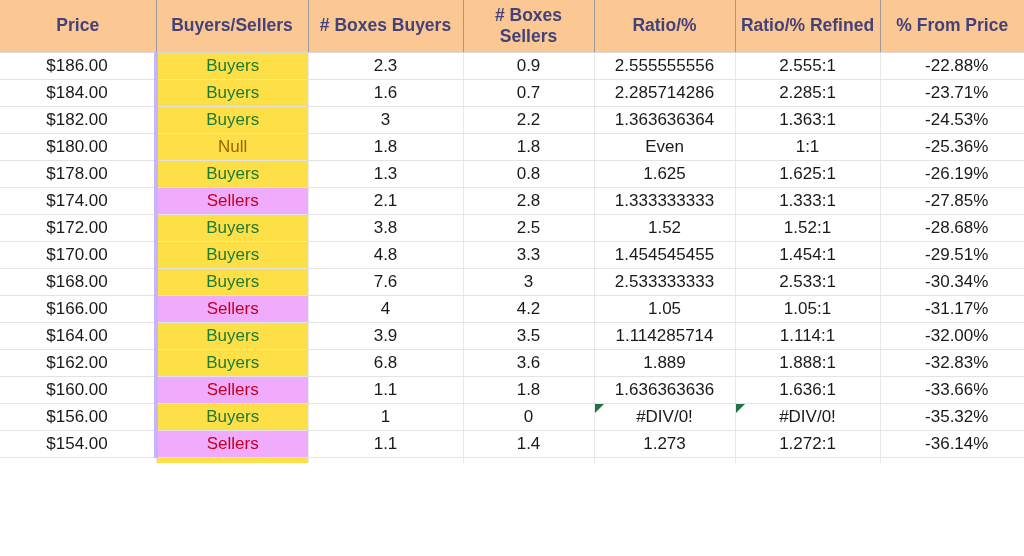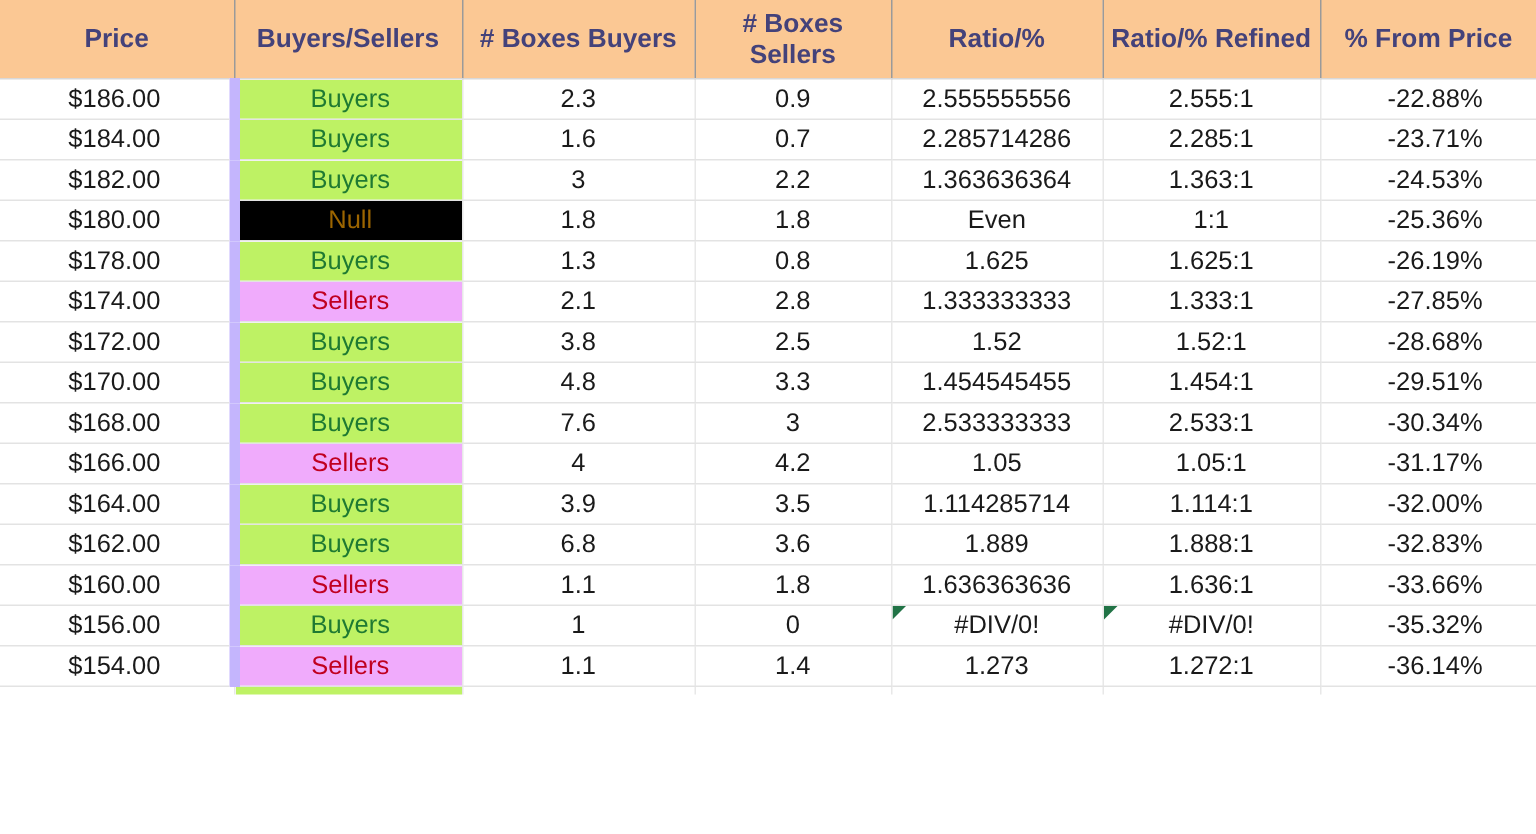--- a/index.html
+++ b/index.html
@@ -53,26 +53,26 @@
     border-bottom: 1px solid #e3e3e3;
     border-right: 1px solid #e8e8e8;
     padding: 0 3px;
     box-sizing: border-box;
     white-space: nowrap;
     overflow: hidden;
     position: relative;
   }
   tbody td:last-child { border-right: none; padding-left: 12px; }
 
-  tbody td.price { border-right: 7px solid #c4b5fd; }
+  tbody td.price { border-right: 4px solid #c4b5fd; }
 
   td.tag { font-weight: normal; }
-  td.tag-buyers  { background: #bef264; color: #1F7A32; }
+  td.tag-buyers  { background: #fde047; color: #1F7A32; }
   td.tag-sellers { background: #f0abfc; color: #C00020; }
-  td.tag-null    { background: #000000; color: #9C6500; }
+  td.tag-null    { background: #fde047; color: #9C6500; }
 
   td.err::before {
     content: "";
     position: absolute;
     left: 0;
     top: 0;
     width: 0;
     height: 0;
     border-top: 9px solid #217346;
     border-right: 9px solid transparent;

